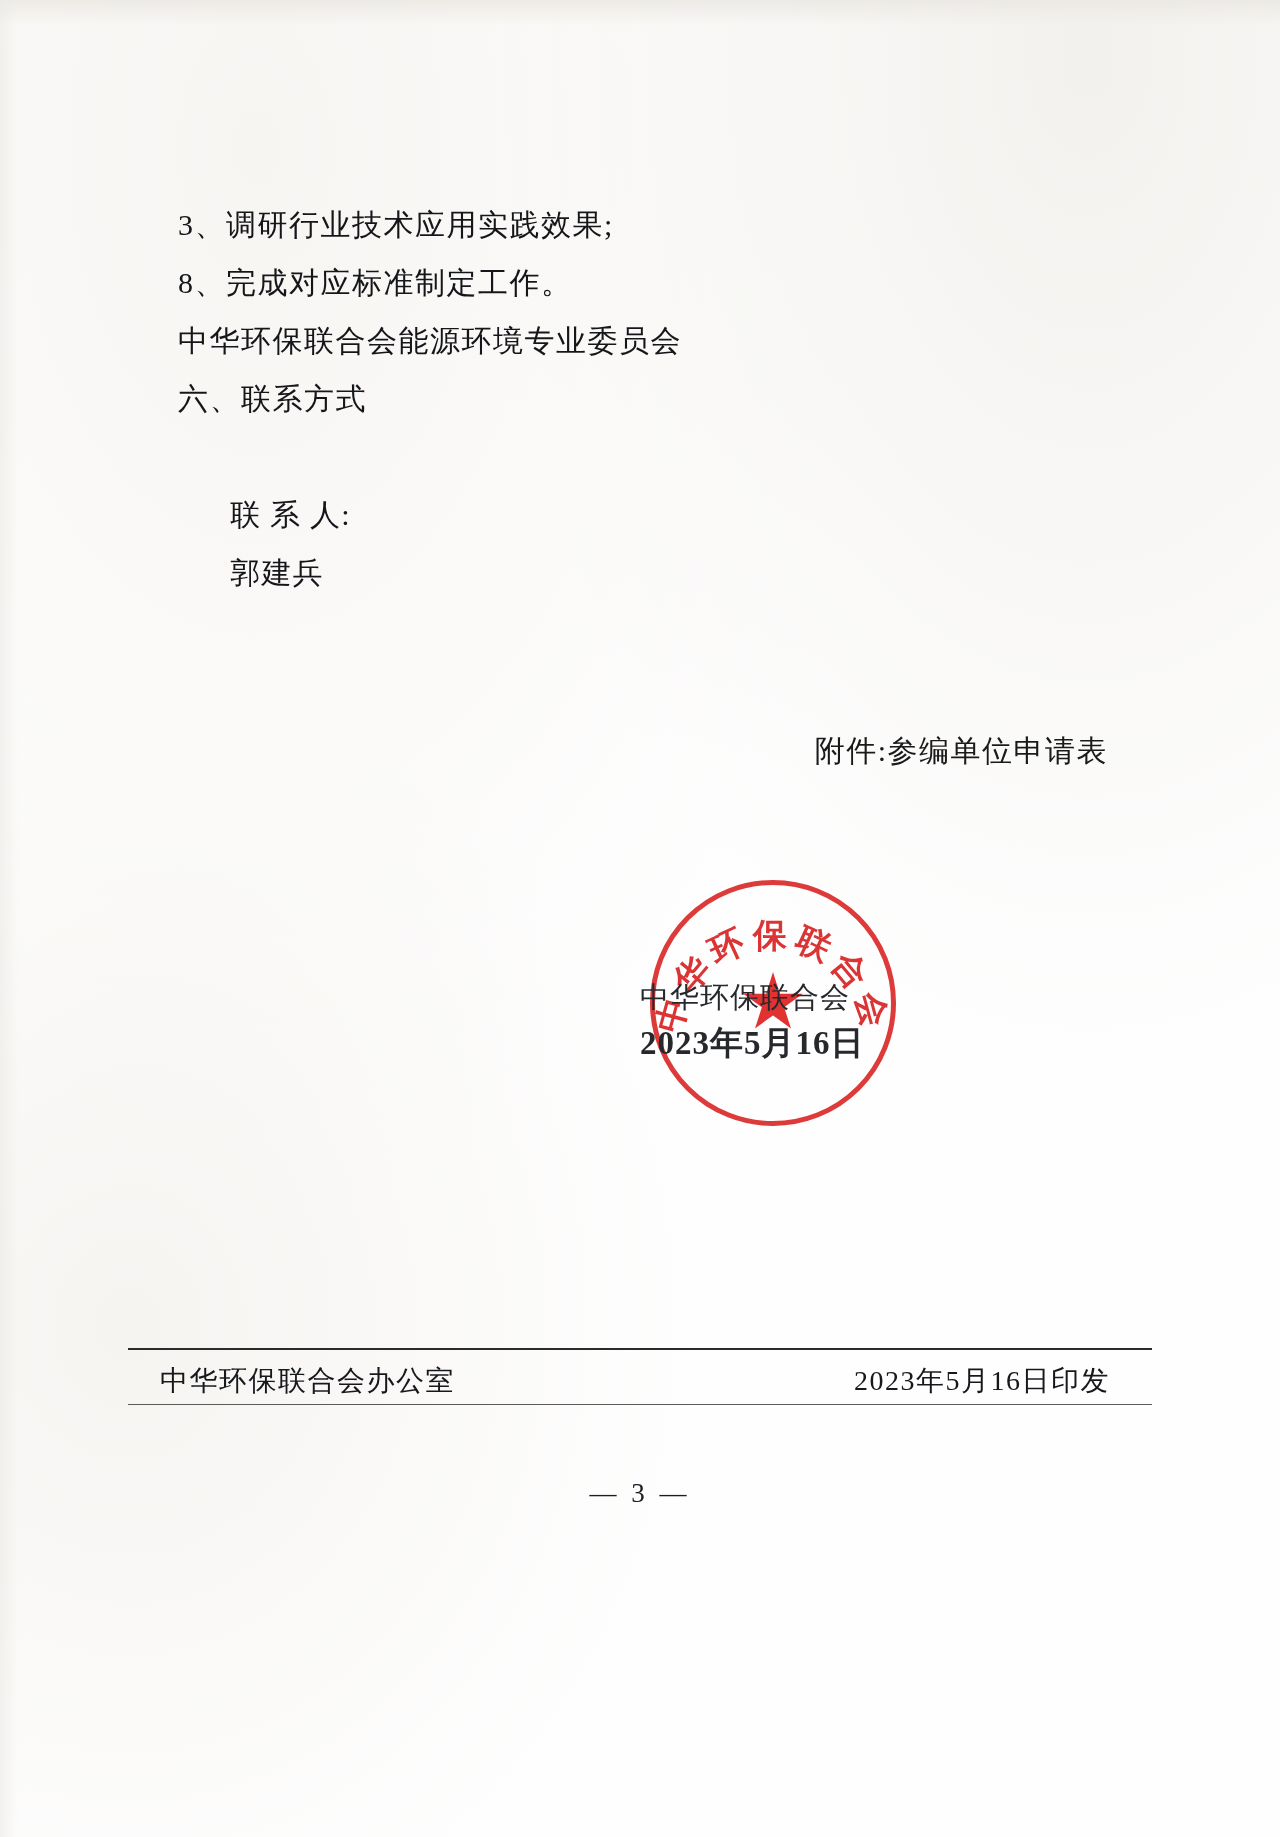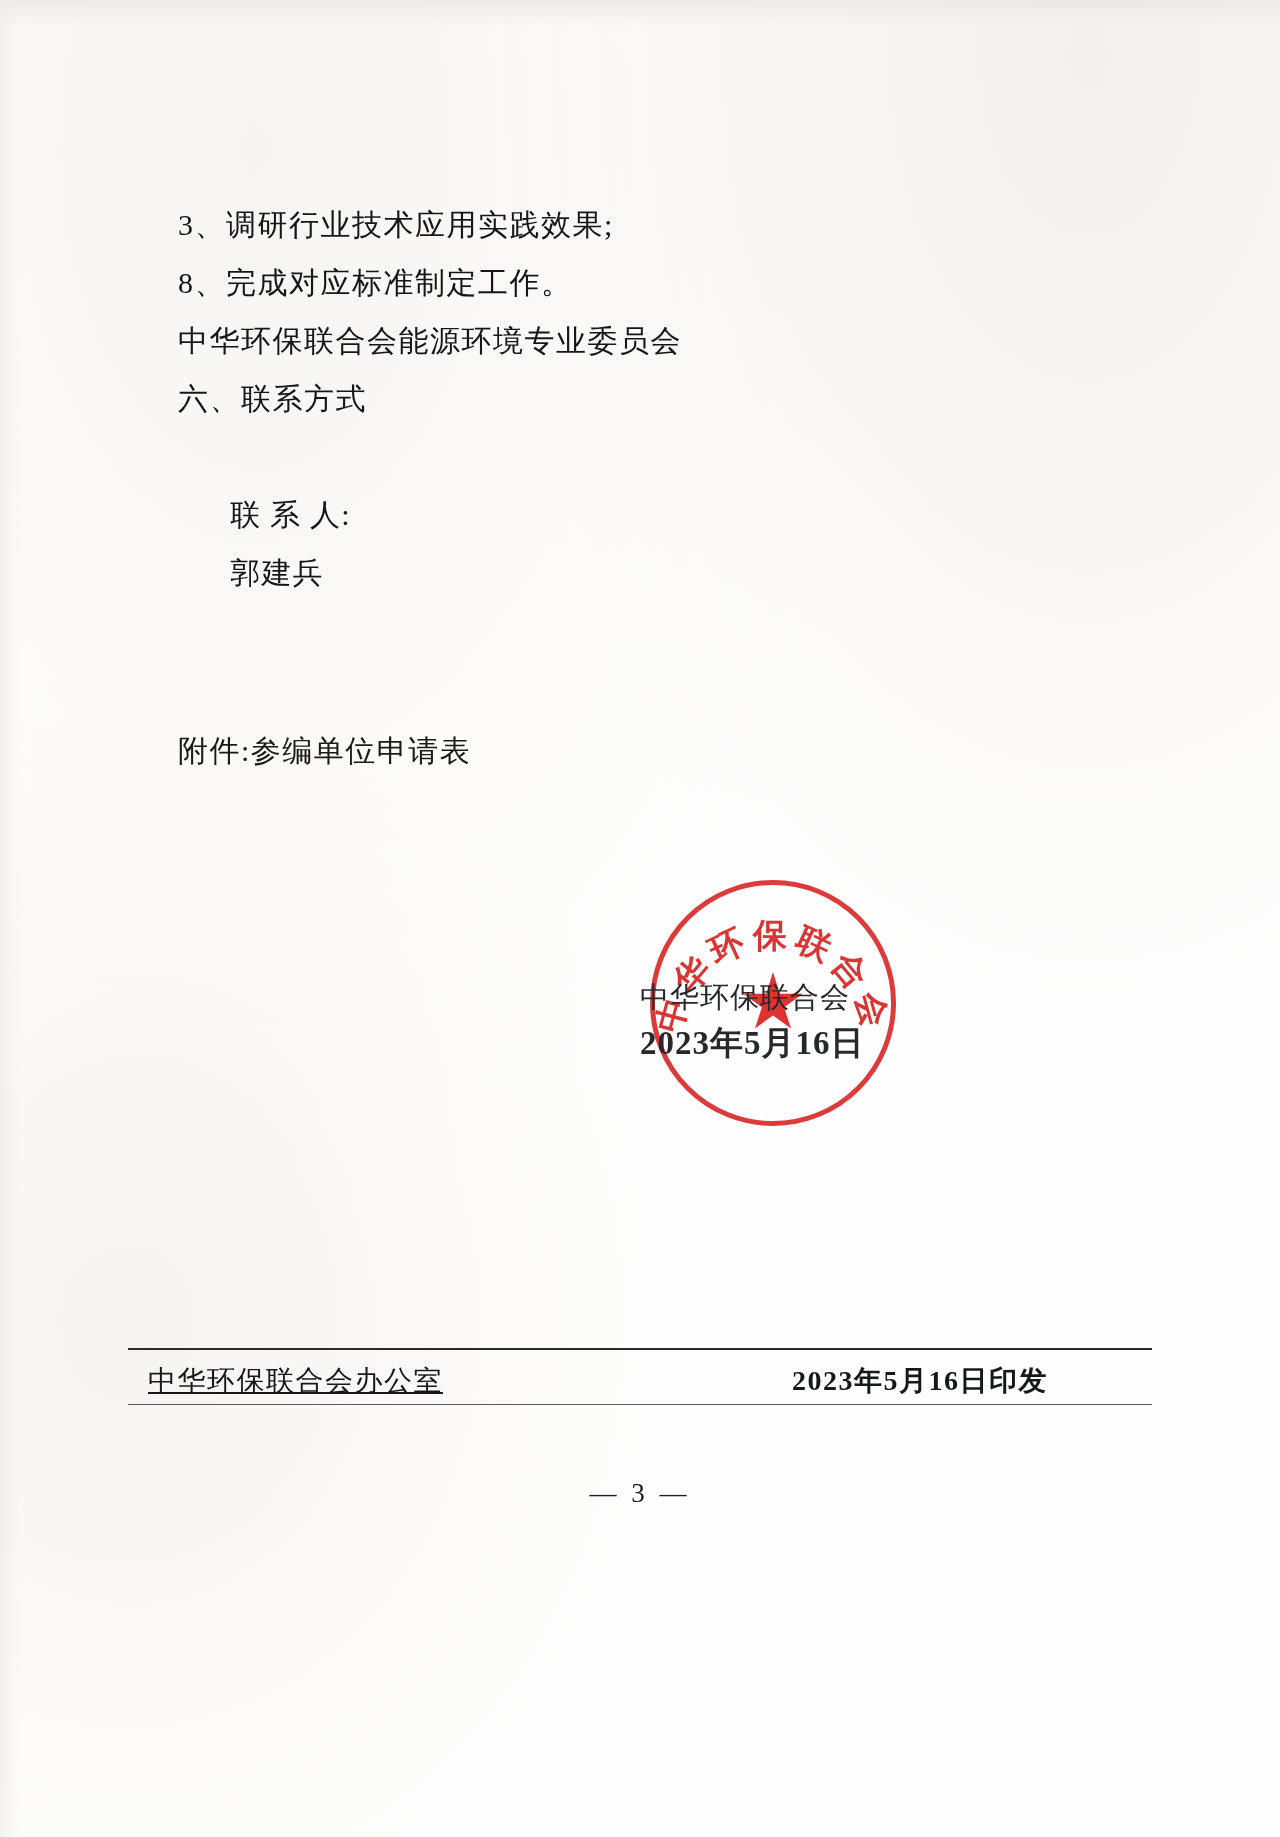--- a/index.html
+++ b/index.html
@@ -66,20 +66,21 @@
     font-size: 27px;
     letter-spacing: 1px;
   }
 
   .spacer-lg { height: 62px; }
 
   .attachment {
     font-size: 30px;
     line-height: 58px;
     letter-spacing: 1.5px;
+    text-align: right;
   }
 
   
   .seal {
     position: absolute;
     left: 650px;
     top: 880px;
     width: 246px;
     height: 246px;
     pointer-events: none;
@@ -160,22 +161,22 @@
     position: absolute;
     top: 14px;
     left: 0;
     right: 0;
     display: flex;
     justify-content: space-between;
     font-size: 28px;
     letter-spacing: 1.5px;
     color: #17181c;
   }
-  .footer-left { margin-left: 20px; text-decoration: underline; }
-  .footer-right { margin-right: 104px; font-weight: bold; }
+  .footer-left { margin-left: 32px; }
+  .footer-right { margin-right: 42px; }
 
   .page-number {
     position: absolute;
     top: 1478px;
     left: 0;
     width: 1280px;
     text-align: center;
     font-size: 27px;
     letter-spacing: 4px;
     color: #1d1e22;

